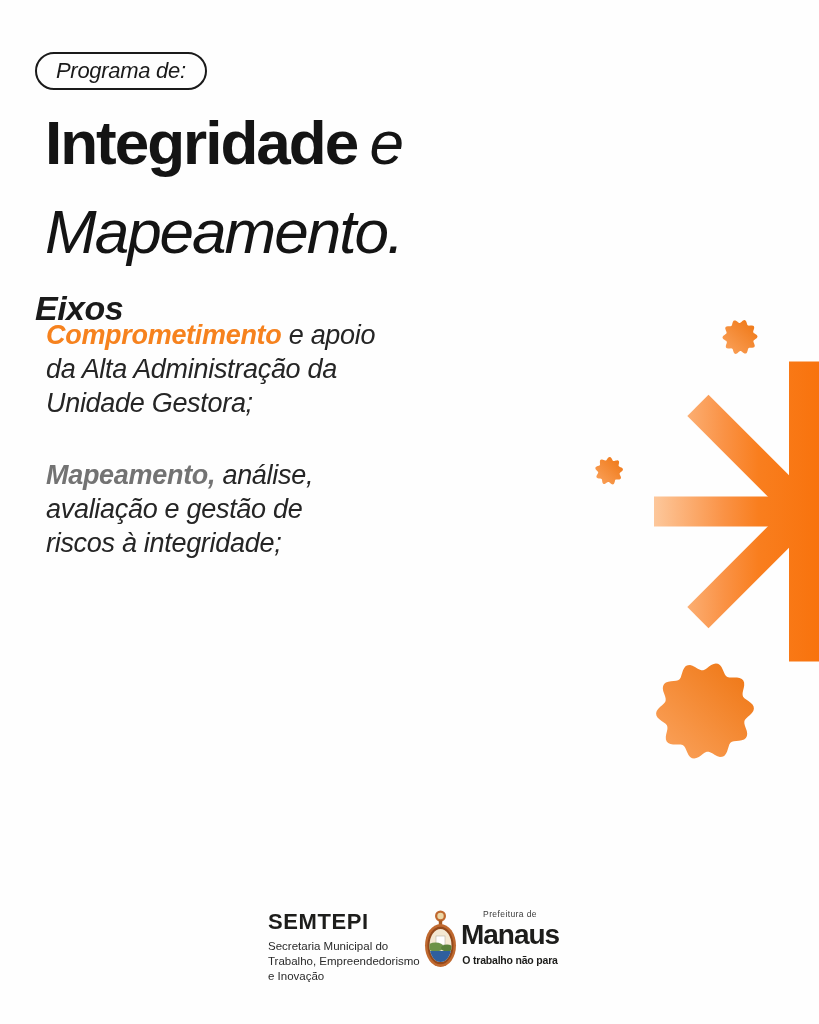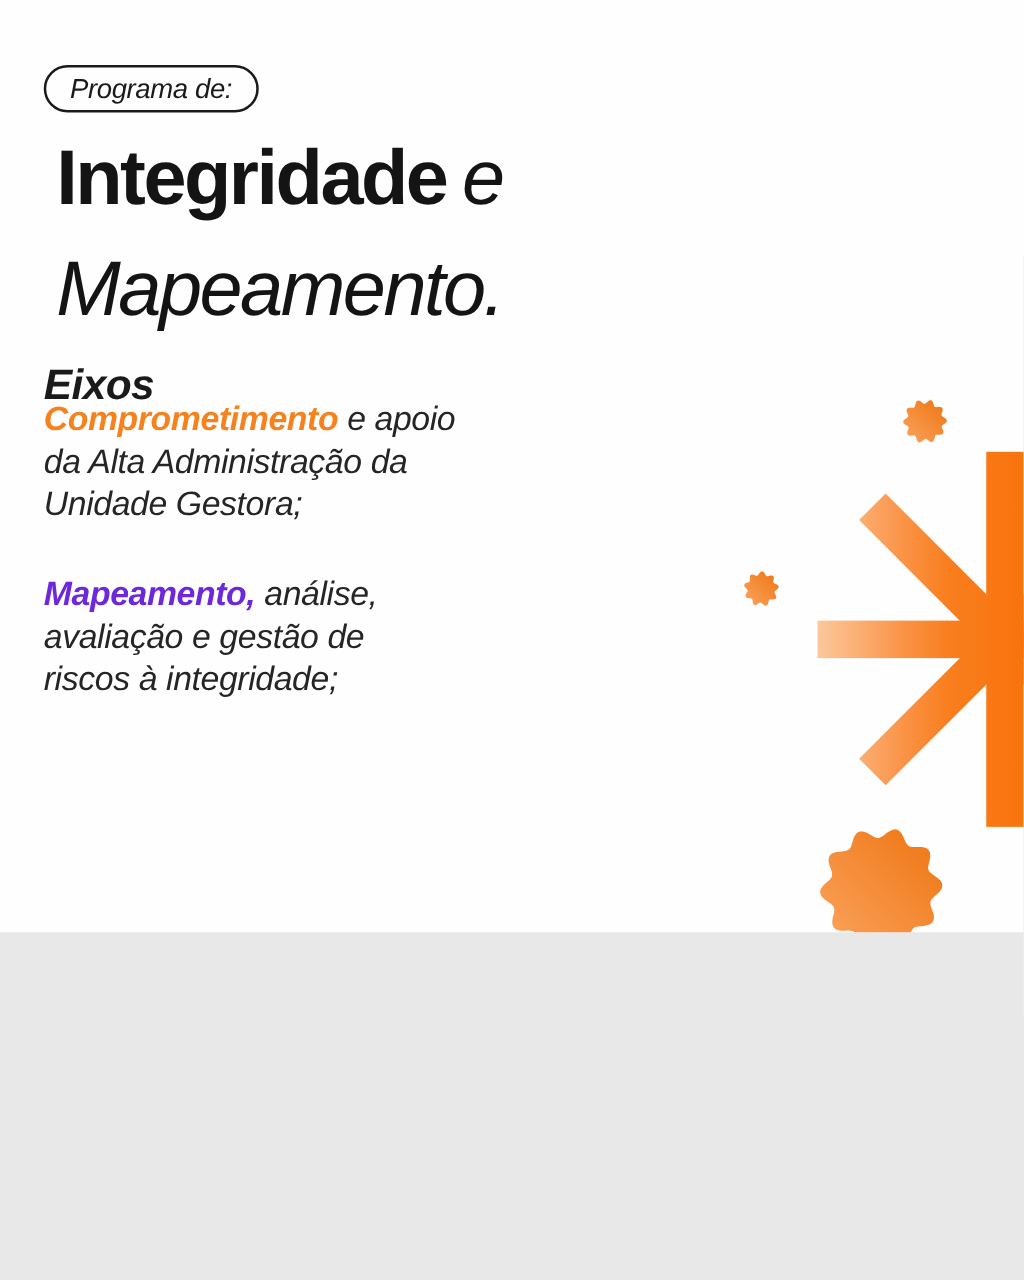--- a/index.html
+++ b/index.html
@@ -1,18 +1,18 @@
 <!DOCTYPE html>
 <html><head>
 <meta charset="utf-8">
 <style>
   html,body{margin:0;padding:0;background:#e8e8e8;}
   .poster{
     position:relative;
-    width:819px;height:746px;
+    width:819px;height:1024px;
     margin:0 auto;
     background:#fefefe;
     overflow:hidden;
     font-family:"Liberation Sans", sans-serif;
     color:#161616;
   }
   .decor{position:absolute;left:0;top:0;width:819px;height:1024px;pointer-events:none;}
 
   .badge{
     position:absolute;left:35px;top:52px;
@@ -35,21 +35,21 @@
   .t-conn{margin-left:0.20em;}
 
   .eixos{
     position:absolute;left:35px;top:288px;margin:0;
     font-size:34px;line-height:40px;letter-spacing:-0.5px;
     font-style:italic;font-weight:bold;color:#1a1a1a;
   }
 
   .pillars{position:absolute;left:35px;top:318px;width:480px;}
   .pillar{
-    margin:0 0 38px 0;
+    margin:0 0 38px 11px;
     font-style:italic;font-size:27px;line-height:34px;
     letter-spacing:-0.3px;color:#252525;
   }
   .lead{font-weight:bold;color:#F6821E;}
   .rest{white-space:pre-line;}
 
   .semtepi{position:absolute;left:268px;top:911px;}
   .sem-name{font-size:22px;font-weight:bold;letter-spacing:0.6px;color:#1d1d1b;line-height:1;}
   .sem-sub{margin-top:6px;font-size:11.5px;line-height:15px;color:#2a2a2a;white-space:pre-line;}
 
@@ -97,25 +97,31 @@
     <span class="t-line"><span class="t-bold">Integridade</span><span class="t-it t-conn">e</span></span>
     <span class="t-line t-it">Mapeamento.</span>
   </h1>
 
   <h2 class="eixos">Eixos</h2>
 
   <div class="pillars">
     <p class="pillar"><span class="lead" style="color: rgb(246, 130, 30);">Comprometimento</span><span class="rest"> e apoio
 da Alta Administração da
 Unidade Gestora;</span></p>
-    <p class="pillar"><span class="lead" style="color: #6d28d9;">Mapeamento,</span><span class="rest"> análise,
+    <p class="pillar"><span class="lead" style="color: #737373;">Mapeamento,</span><span class="rest"> análise,
 avaliação e gestão de
 riscos à integridade;</span></p>
   </div>
 
+  <div class="semtepi">
+    <div class="sem-name">SEMTEPI</div>
+    <div class="sem-sub">Secretaria Municipal do
+Trabalho, Empreendedorismo
+e Inovação</div>
+  </div>
 
   <svg class="crest" viewBox="0 0 35 60" xmlns="http://www.w3.org/2000/svg" aria-hidden="true">
     <defs>
       <clipPath id="crestClip">
           <ellipse cx="17.5" cy="36.5" rx="11" ry="16.5"></ellipse>
         </clipPath>
     </defs>
     <circle cx="17.5" cy="7" r="5.5" fill="#c0692f"></circle>
     <circle cx="17.5" cy="7" r="3.2" fill="#ecd7a6"></circle>
     <rect x="15.8" y="11.5" width="3.4" height="4.5" fill="#a9581f"></rect>
@@ -123,14 +129,19 @@
     <ellipse cx="17.5" cy="36.5" rx="13" ry="18.8" fill="#93491c"></ellipse>
     <ellipse cx="17.5" cy="36.5" rx="11" ry="16.5" fill="#f3e8d2"></ellipse>
     <g clip-path="url(#crestClip)">
       <rect x="13" y="27" width="9" height="9" fill="#ffffff" stroke="#b9b3a4" stroke-width="0.6"></rect>
       <ellipse cx="12.5" cy="38" rx="8" ry="4.5" fill="#6c9348"></ellipse>
       <ellipse cx="24" cy="39" rx="6" ry="3.5" fill="#58803a"></ellipse>
       <rect x="4" y="42" width="27" height="12" fill="#2f5f9e"></rect>
     </g>
   </svg>
 
+  <div class="manaus">
+    <div class="man-pre">Prefeitura de</div>
+    <div class="man-name">Manaus</div>
+    <div class="man-tag">O trabalho não para</div>
+  </div>
 
 </div>
 
 </body></html>

